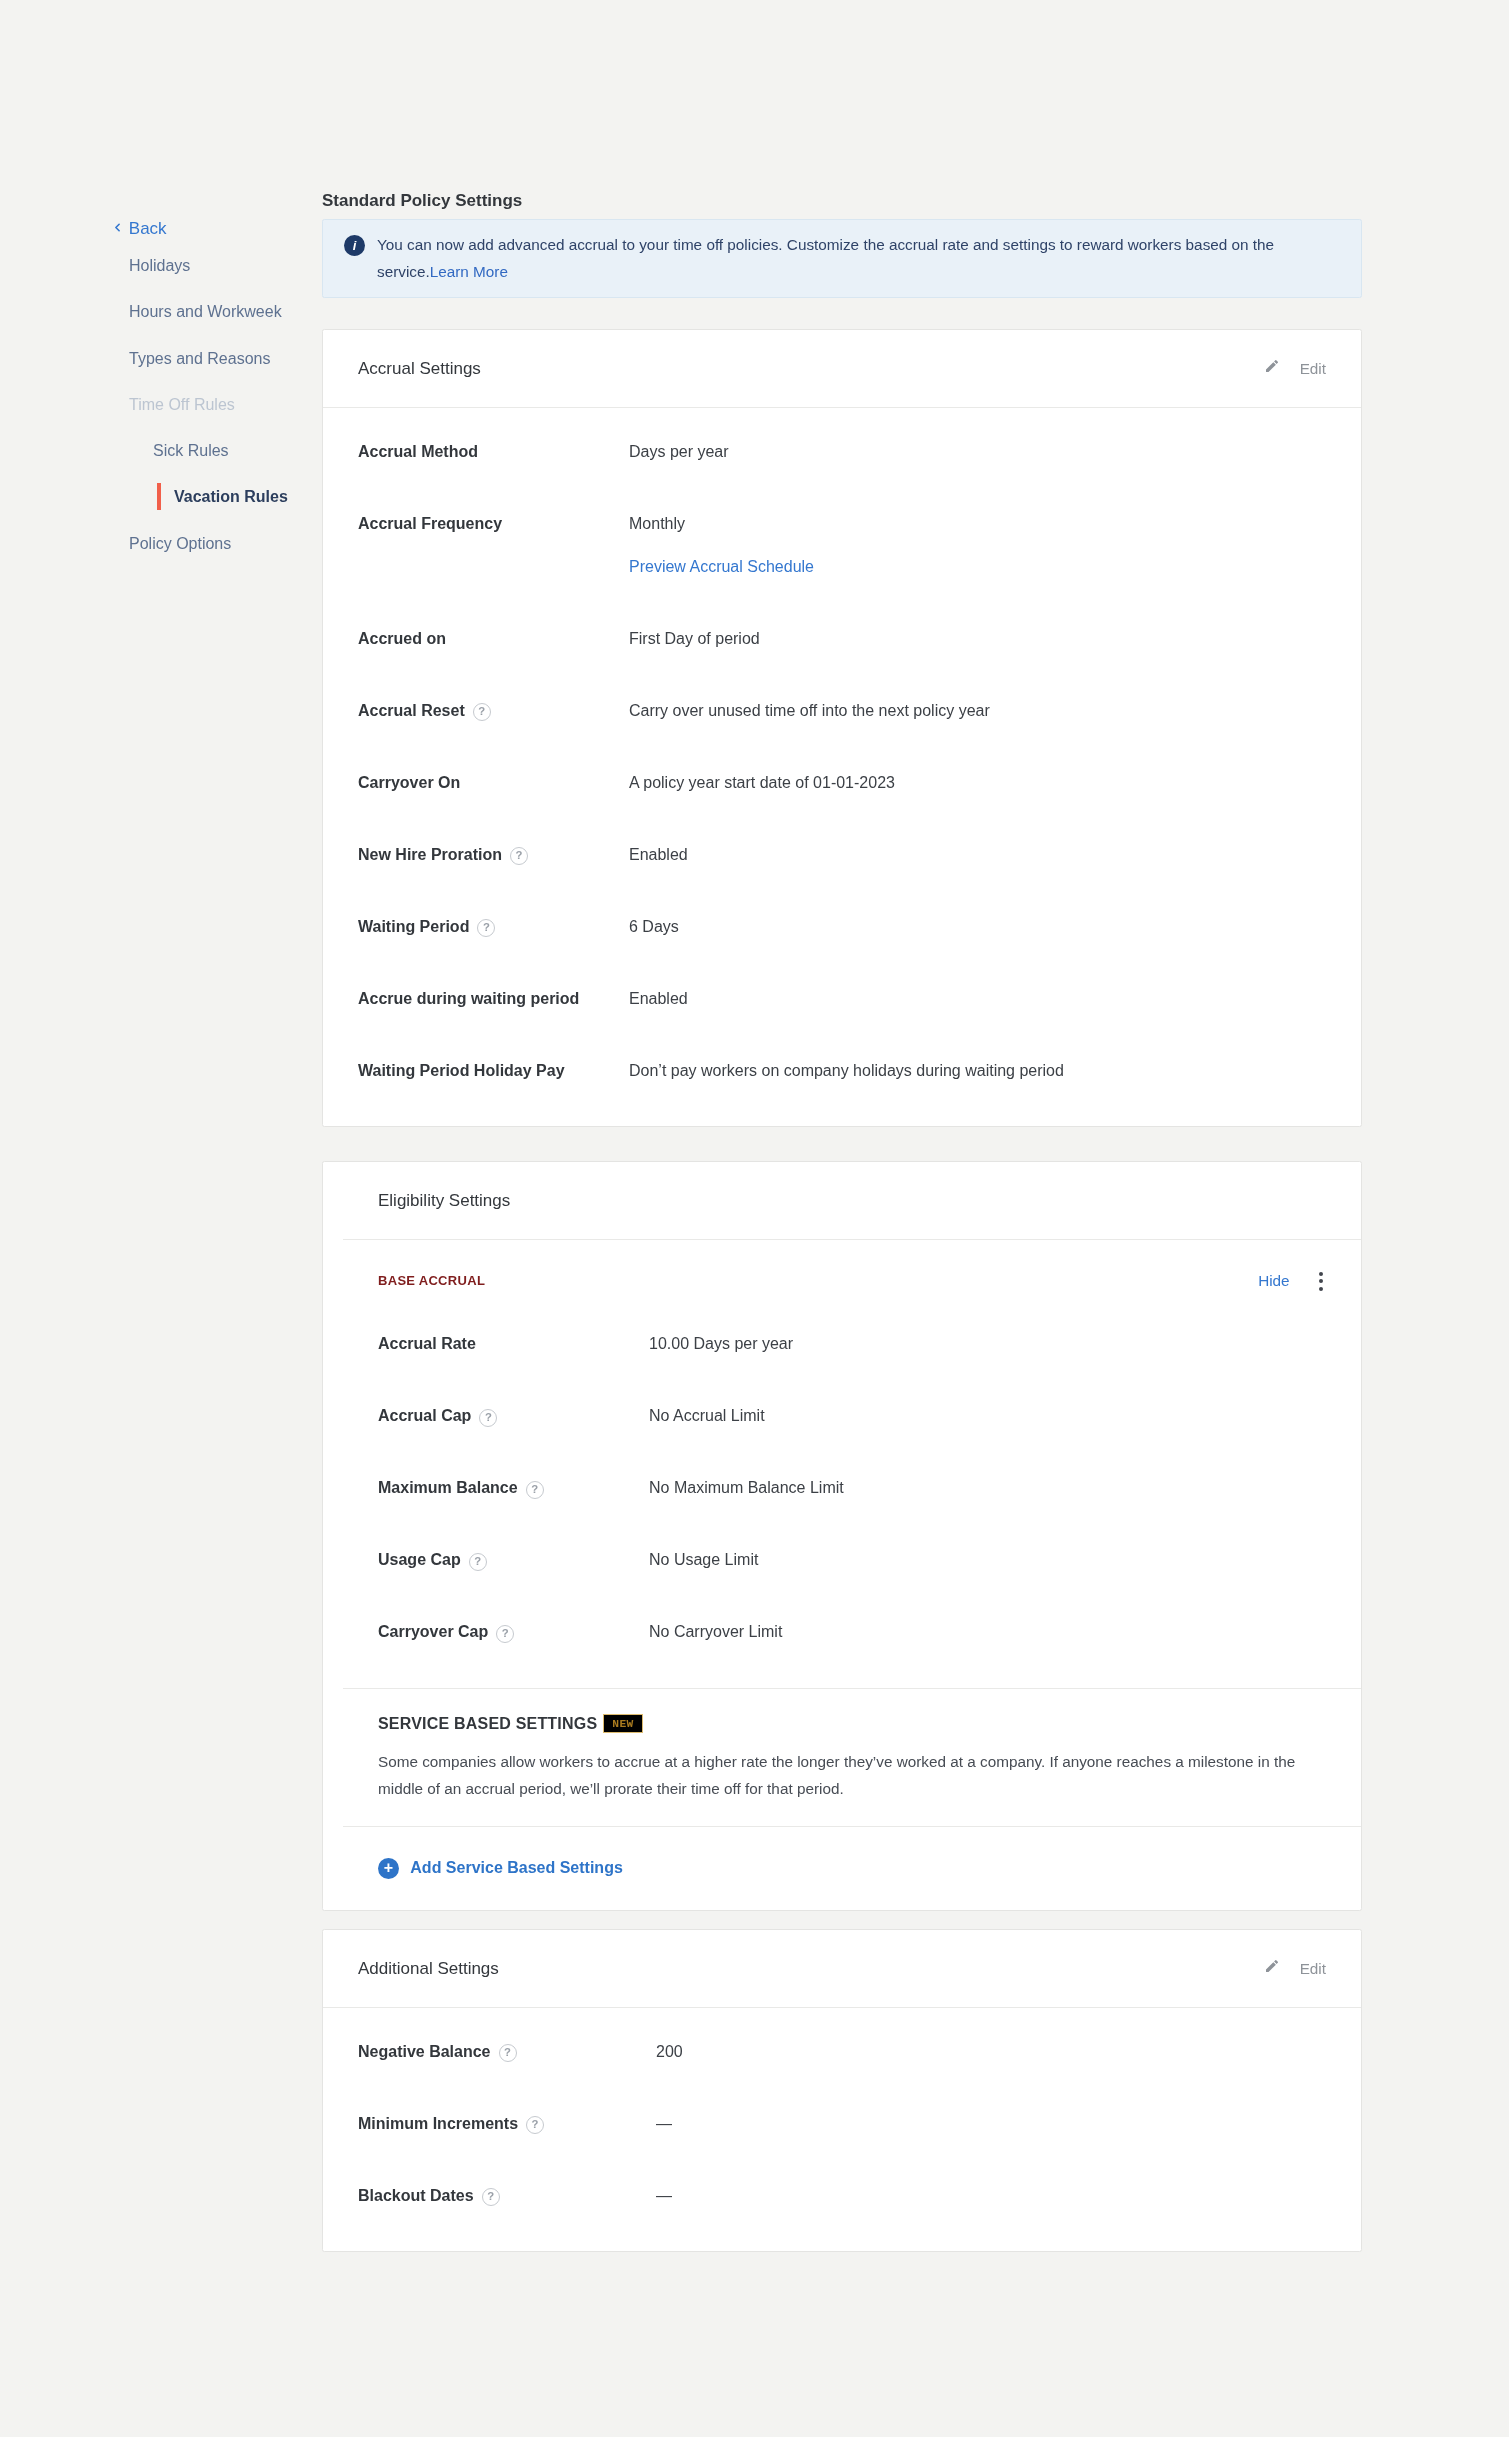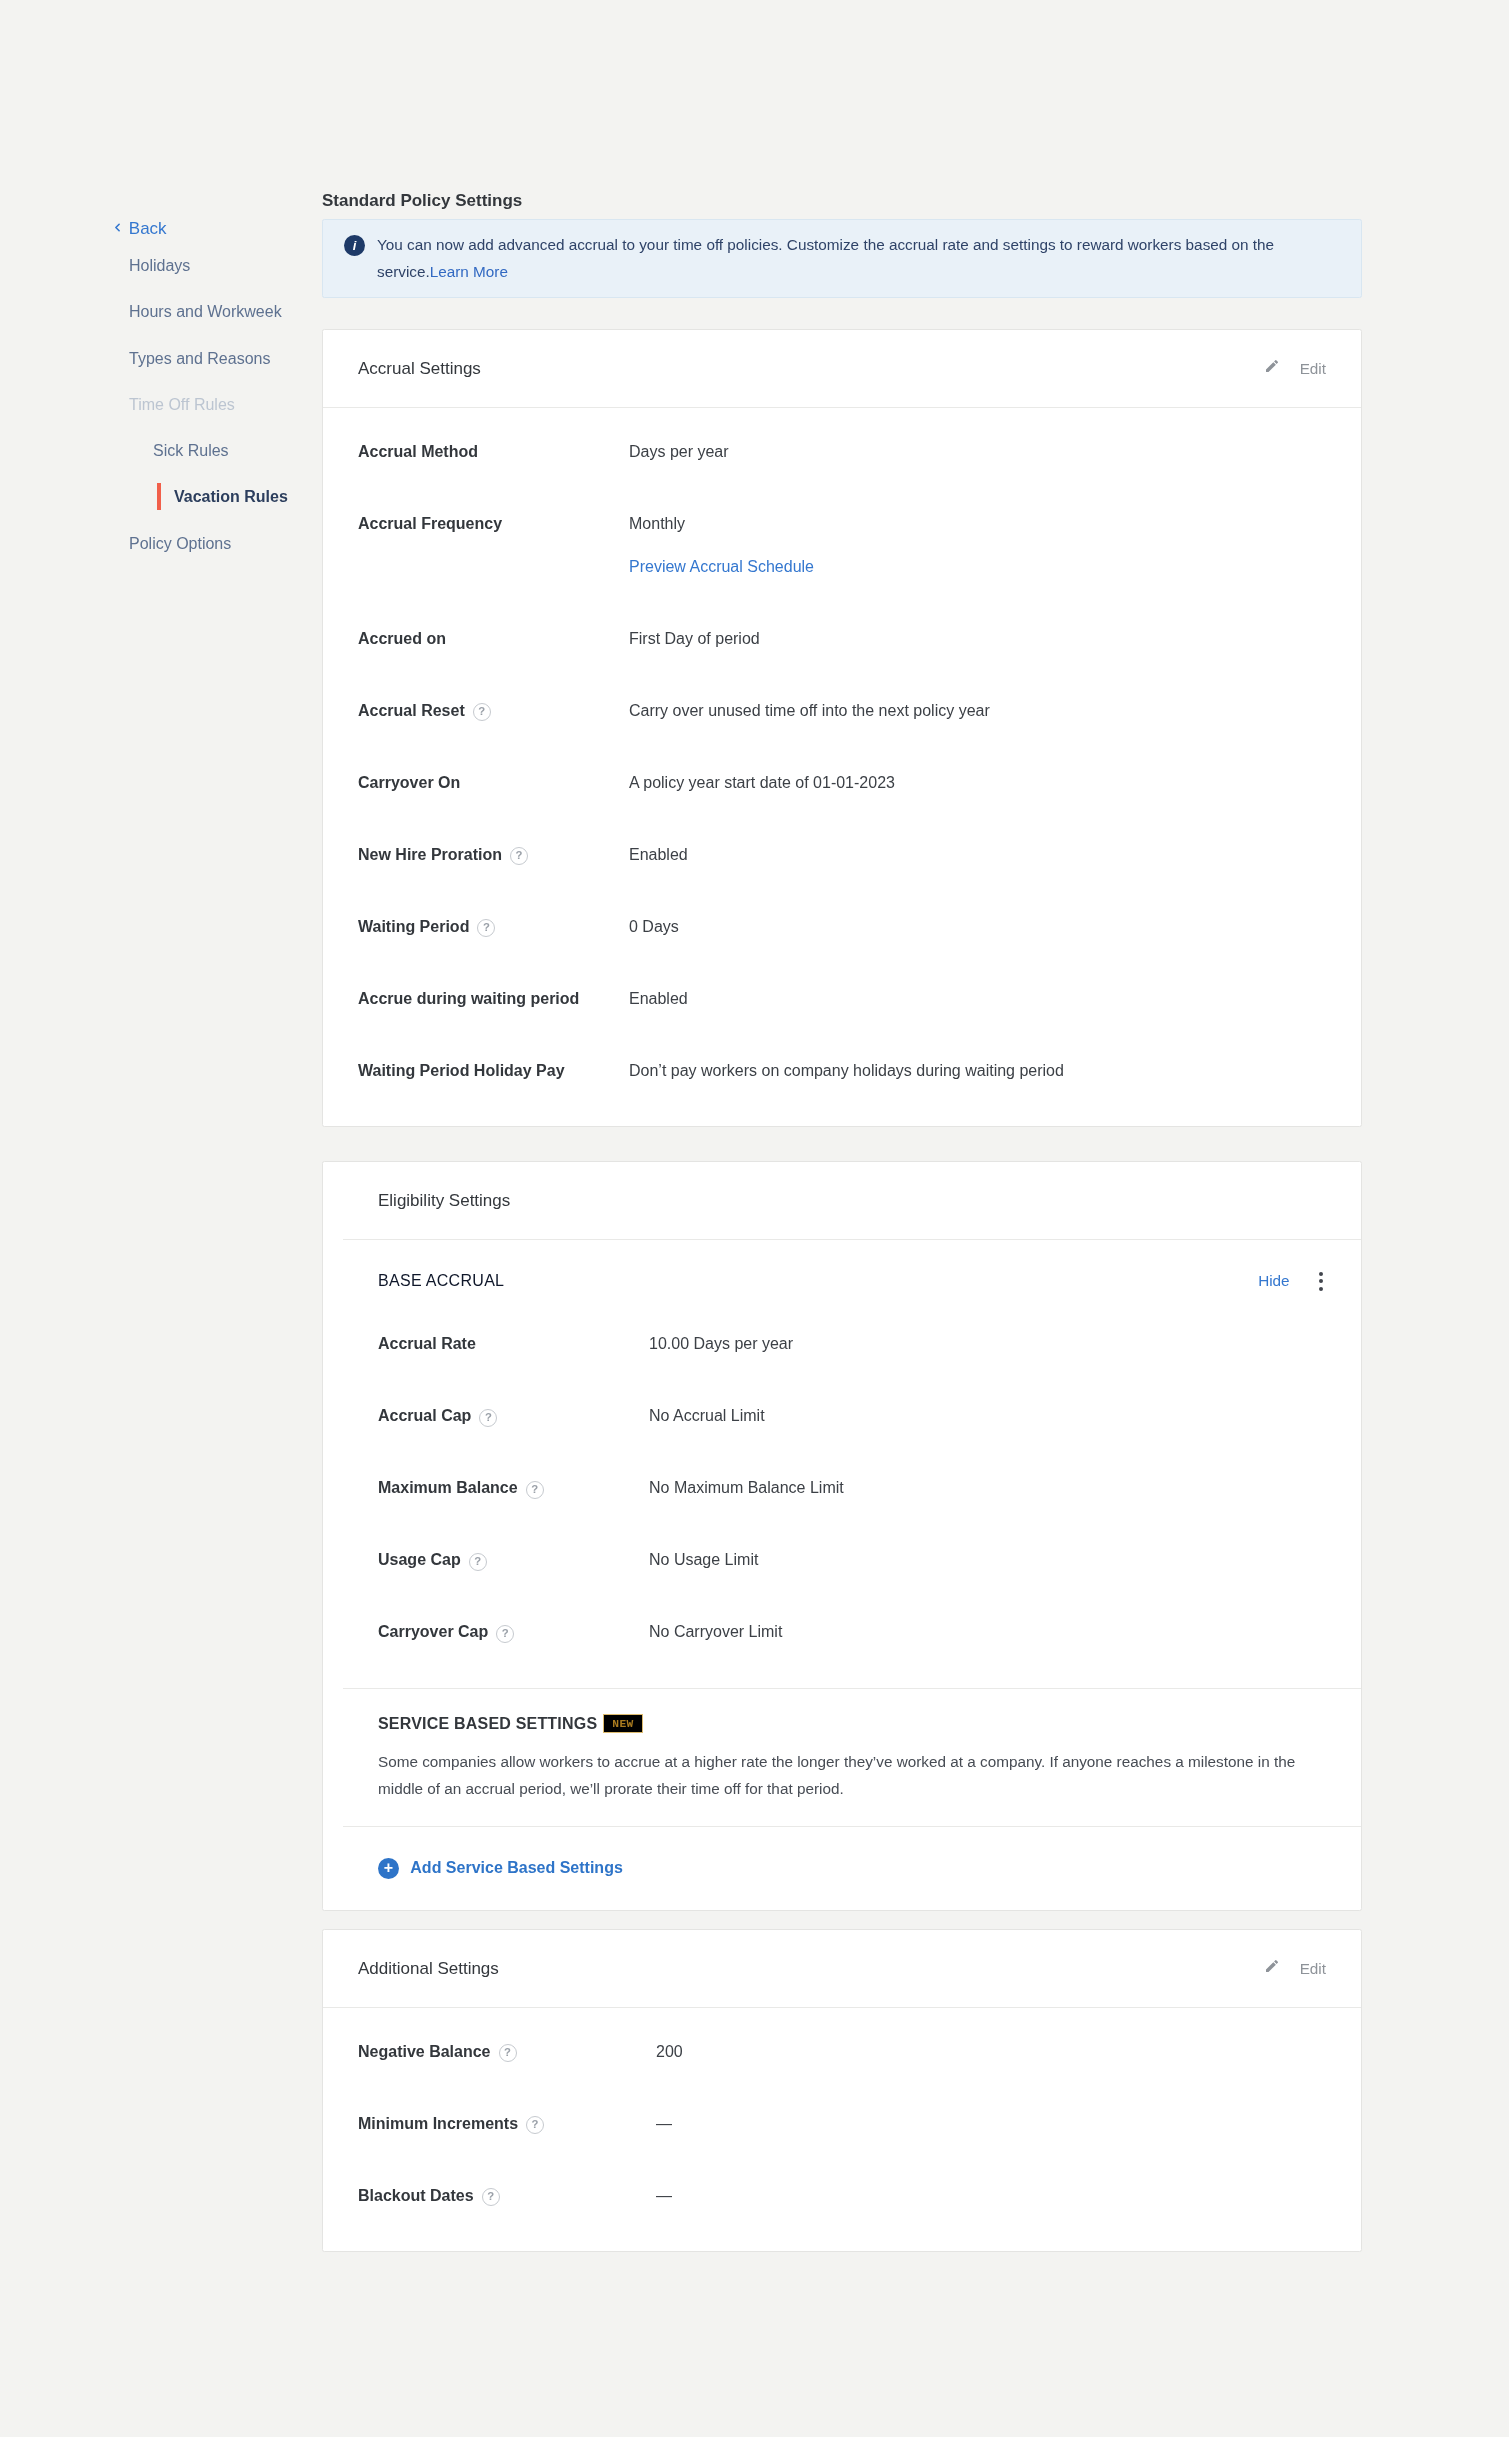--- a/index.html
+++ b/index.html
@@ -73,21 +73,21 @@
   .help{
     display:inline-block;box-sizing:border-box;width:18px;height:18px;border-radius:50%;
     border:1.6px solid #c6cacf;color:#9aa0a8;font-size:11.3px;font-weight:700;
     line-height:14.5px;text-align:center;margin-left:8px;vertical-align:0.8px;cursor:default;
   }
   
   .subsection-header{
     display:flex;justify-content:space-between;align-items:center;padding:21px 0 14.5px;
   }
   .subsection-title{
-    font-size:16px;font-weight:400;color:#0f172a;letter-spacing:0.3px;line-height:24px;
+    font-size:13px;font-weight:700;color:#7f1d1d;letter-spacing:0.3px;line-height:24px;
   }
   .subsection-actions{display:flex;align-items:center;gap:26px;}
   .hide-link{font-size:15.3px;font-weight:500;color:#3477cf;cursor:pointer;background:none;border:none;padding:0;font-family:inherit;}
   .kebab{display:flex;flex-direction:column;gap:3.2px;background:none;border:none;padding:3.2px;cursor:pointer;}
   .kebab i{display:block;width:4px;height:4px;border-radius:50%;background:#41454d;}
   .divider{height:0.8px;background:#e9e9e7;}
   .service-section{padding:26px 35px 24px;}
   .service-heading-row{display:flex;align-items:center;gap:6px;margin-bottom:14.5px;}
   .service-heading{font-size:16px;font-weight:600;color:#33373c;letter-spacing:0.2px;}
   .new-badge{
@@ -172,21 +172,21 @@
       <div class="row">
         <div class="row-label">Carryover On</div>
         <div class="row-value">A policy year start date of 01-01-2023</div>
       </div>
       <div class="row">
         <div class="row-label"><span>New Hire Proration</span><span class="help">?</span></div>
         <div class="row-value">Enabled</div>
       </div>
       <div class="row">
         <div class="row-label"><span>Waiting Period</span><span class="help">?</span></div>
-        <div class="row-value">0 Days</div>
+        <div class="row-value">6 Days</div>
       </div>
       <div class="row">
         <div class="row-label">Accrue during waiting period</div>
         <div class="row-value">Enabled</div>
       </div>
       <div class="row">
         <div class="row-label">Waiting Period Holiday Pay</div>
         <div class="row-value">Don’t pay workers on company holidays during waiting period</div>
       </div>
     </div>

